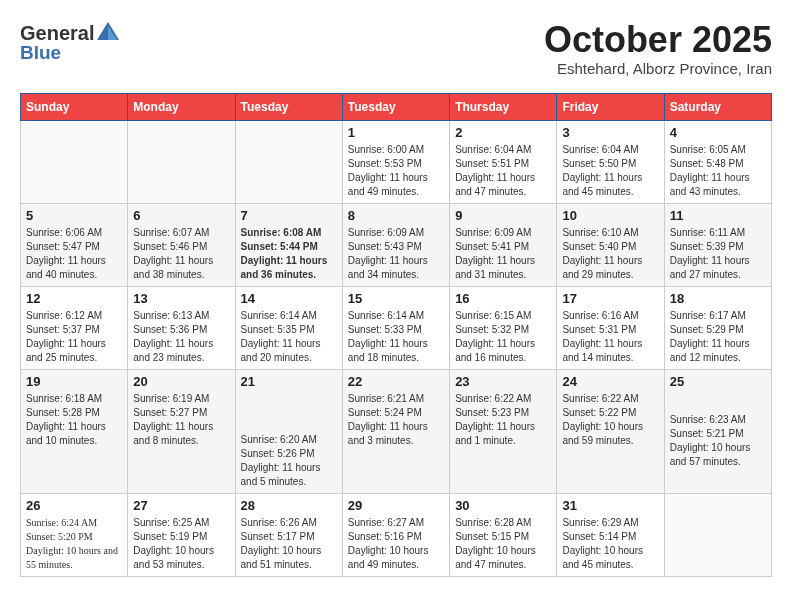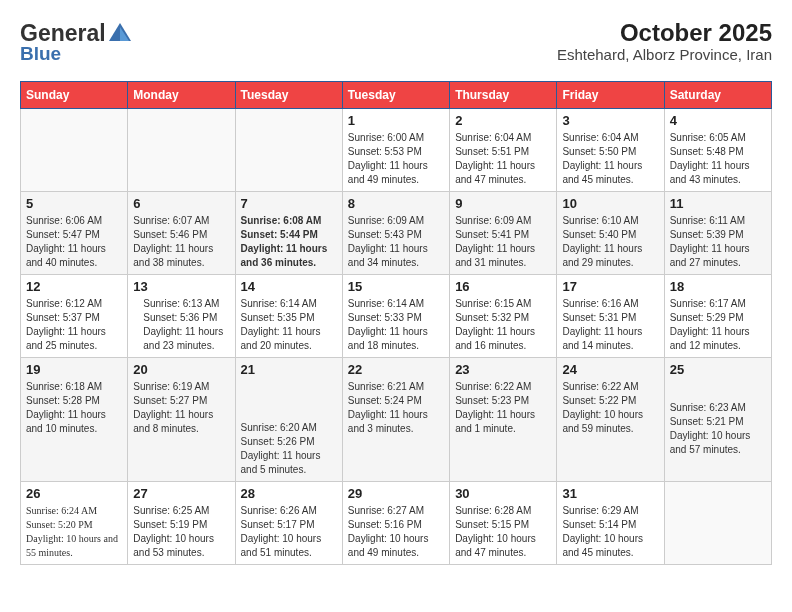--- a/index.html
+++ b/index.html
@@ -17,21 +17,21 @@
       margin-bottom: 16px;
     }
     .logo {
       display: flex;
       align-items: center;
     }
     .title-block {
       text-align: right;
     }
     .month-title {
-      font-size: 24px;
+      font-size: 36px;
       font-weight: bold;
       color: #222;
       line-height: 1.1;
     }
     .subtitle {
       font-size: 15px;
       color: #444;
     }
     table {
       width: 100%;
@@ -73,21 +73,21 @@
       background: #f9f9f9;
     }
   </style>
 </head>
 <body>
 
 <div class="header">
   <div class="logo">
     <div>
       <div style="display:flex;align-items:center;">
-        <span style="font-size:23px;font-weight:bold;color:#333;">General</span>
+        <span style="font-size:20px;font-weight:bold;color:#333;">General</span>
         <svg width="26" height="26" viewBox="0 0 26 26" style="margin:0 1px;">
           <polygon points="13,2 24,20 2,20" fill="#3a6fad"></polygon>
           <polygon points="13,6 22,20 13,20" fill="#5a9ad6"></polygon>
         </svg>
       </div>
       <span style="font-size:19px;font-weight:bold;color:#3a6fad;display:block;margin-top:-4px;">Blue</span>
     </div>
   </div>
   <div class="title-block">
     <div class="month-title">October 2025</div>
@@ -183,21 +183,21 @@
       </tr>
       <tr>
         <td>
           <div class="day-number">12</div>
           <div class="day-info" style="white-space: pre-line;">Sunrise: 6:12 AM
 Sunset: 5:37 PM
 Daylight: 11 hours and 25 minutes.</div>
         </td>
         <td>
           <div class="day-number">13</div>
-          <div class="day-info" style="white-space: pre-line; margin-left: 10px;">Sunrise: 6:13 AM
+          <div class="day-info" style="white-space: pre-line;">Sunrise: 6:13 AM
 Sunset: 5:36 PM
 Daylight: 11 hours and 23 minutes.</div>
         </td>
         <td>
           <div class="day-number">14</div>
           <div class="day-info" style="white-space: pre-line;">Sunrise: 6:14 AM
 Sunset: 5:35 PM
 Daylight: 11 hours and 20 minutes.</div>
         </td>
         <td>

